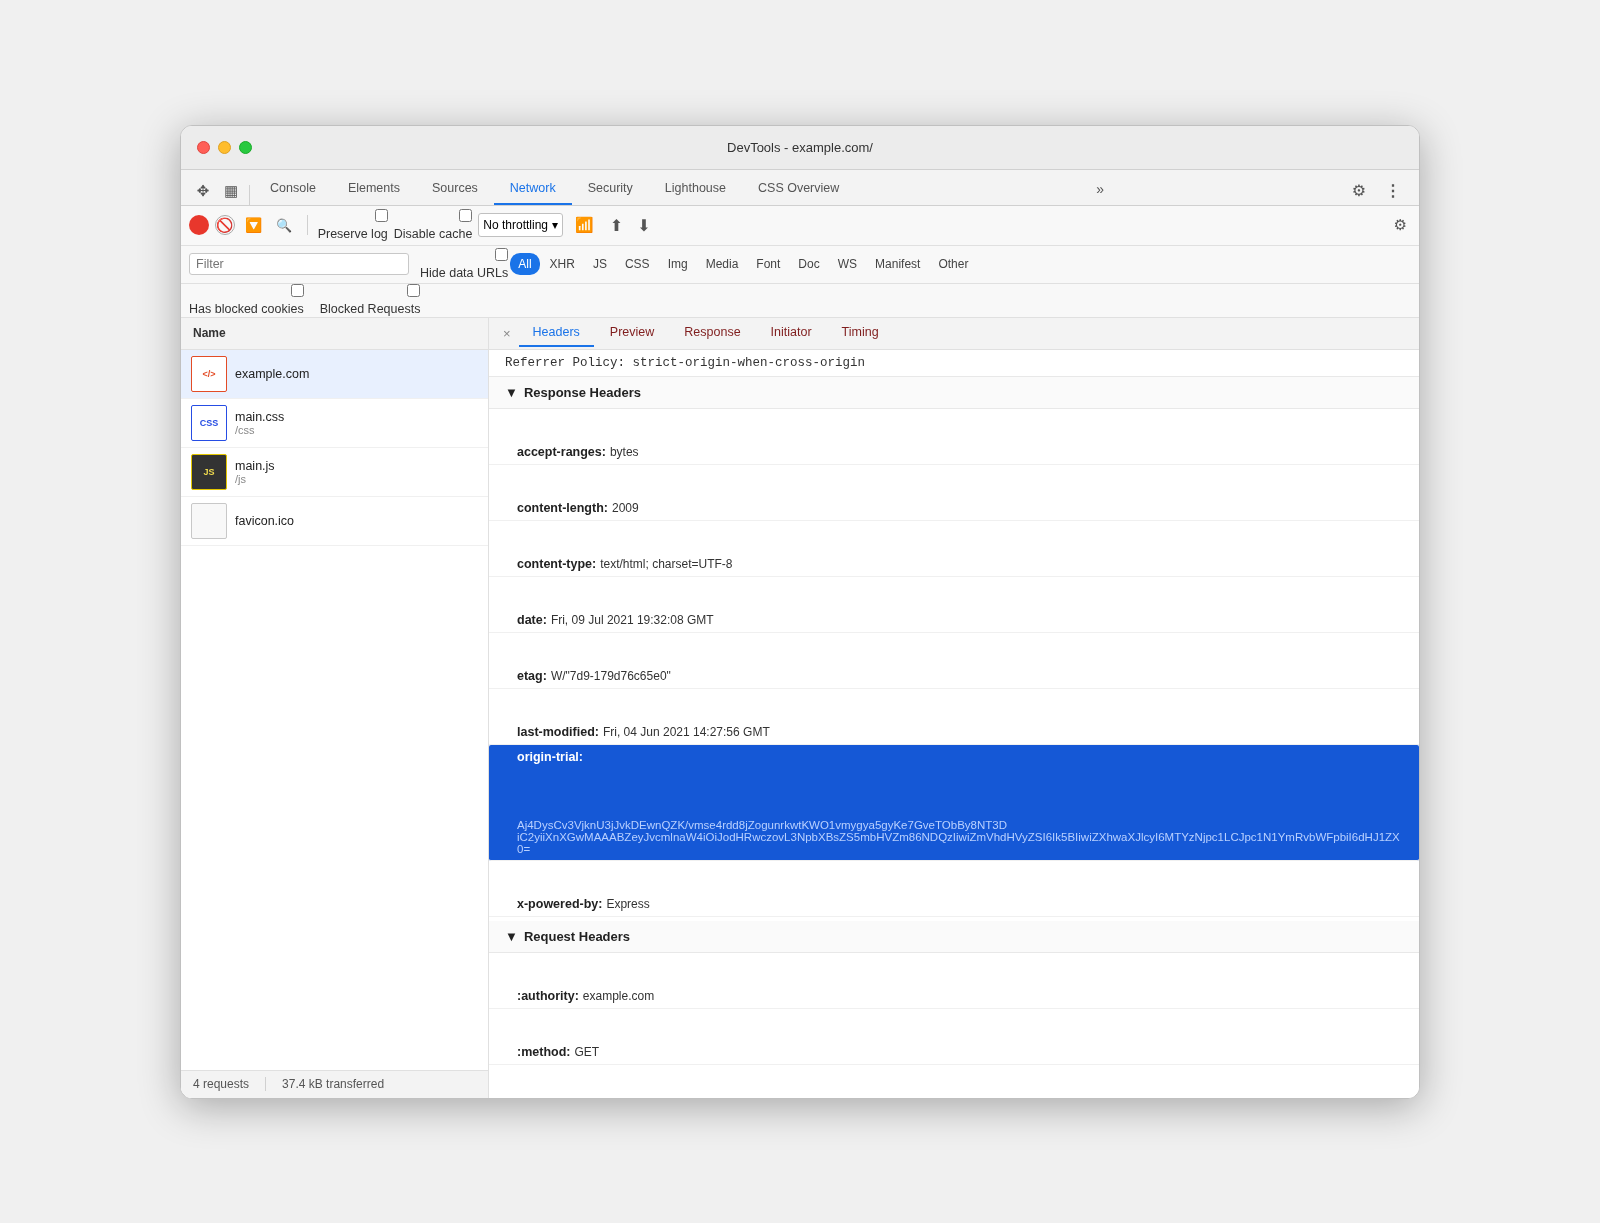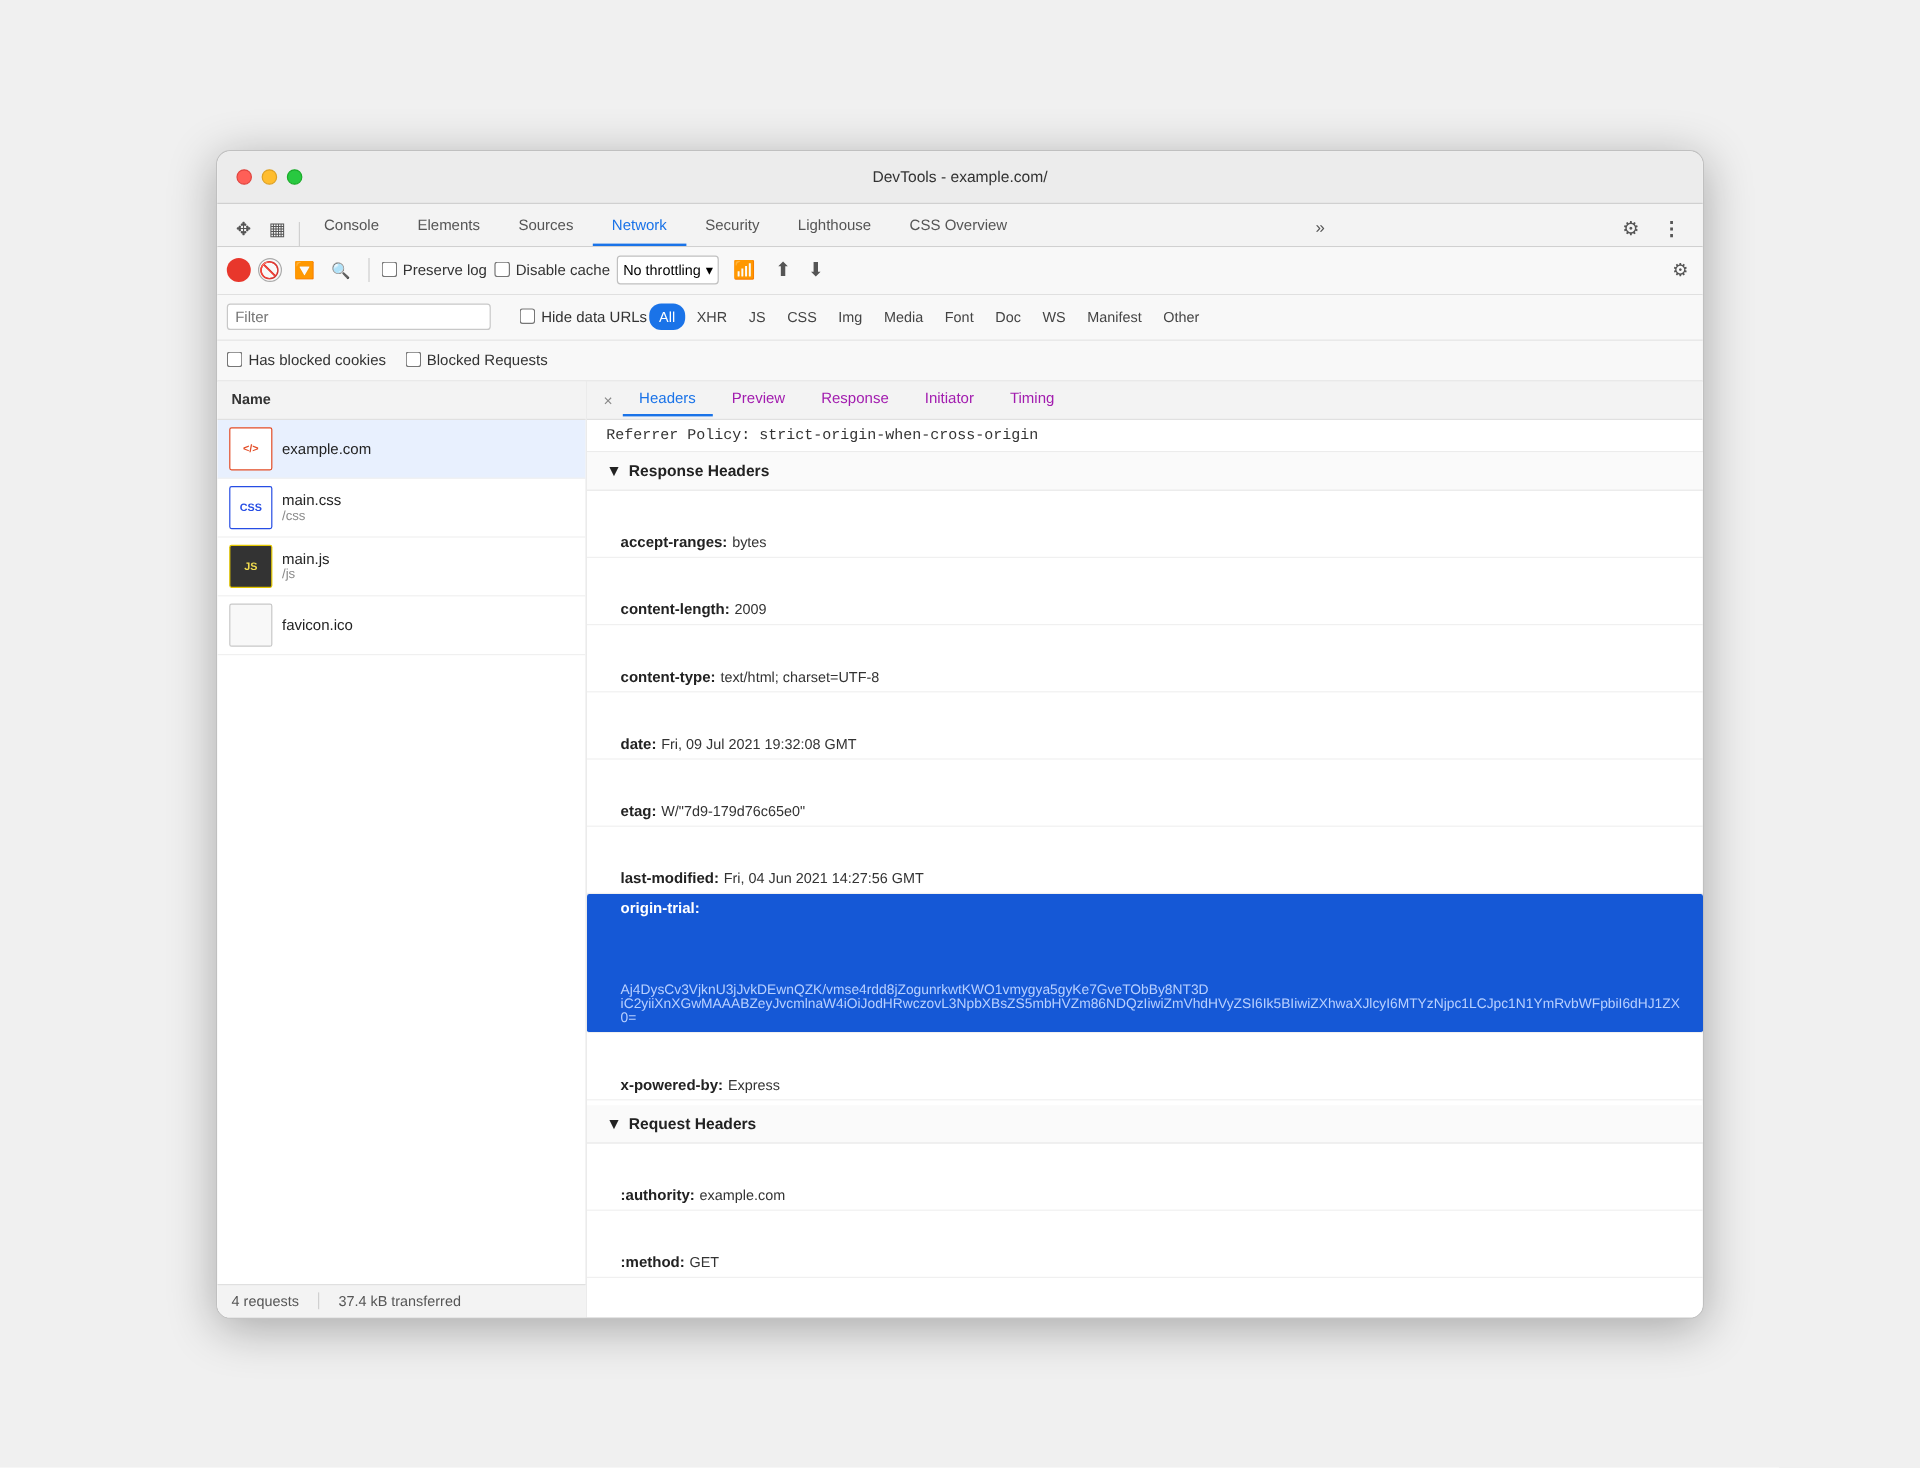--- a/index.html
+++ b/index.html
@@ -149,26 +149,27 @@
     .search-icon-btn {
       background: none;
       border: none;
       cursor: pointer;
       color: #555;
       font-size: 13px;
       padding: 2px 4px;
     }
     .checkbox-label {
       display: flex;
-      align-items: flex-start;
+      align-items: flex-end;
       gap: 5px;
       font-size: 12.5px;
       color: #333;
       cursor: pointer;
       white-space: nowrap;
+      flex-direction: column;
     }
     .checkbox-label input[type="checkbox"] {
       cursor: pointer;
     }
     .throttle-select {
       height: 24px;
       border: 1px solid #c0c0c0;
       background: #fff;
       border-radius: 3px;
       font-size: 12px;
@@ -196,21 +197,21 @@
       padding: 4px;
     }
     
     .filter-row {
       background: #f8f8f8;
       height: 38px;
       display: flex;
       align-items: center;
       padding: 0 8px;
       border-bottom: 1px solid #e0e0e0;
-      gap: 24px;
+      gap: 11px;
     }
     .filter-input-wrap {
       position: relative;
       display: flex;
       align-items: center;
     }
     .filter-input {
       height: 22px;
       width: 220px;
       border: 1px solid #c8c8c8;
@@ -355,21 +356,21 @@
       height: 32px;
       padding: 0 8px;
       gap: 2px;
     }
     .right-tab {
       padding: 0 14px;
       height: 28px;
       display: flex;
       align-items: center;
       font-size: 12.5px;
-      color: #a21caf;
+      color: #7f1d1d;
       cursor: pointer;
       border-bottom: 2px solid transparent;
     }
     .right-tab.active {
       color: #1a73e8;
       border-bottom: 2px solid #1a73e8;
     }
     .close-tab-btn {
       background: none;
       border: none;

